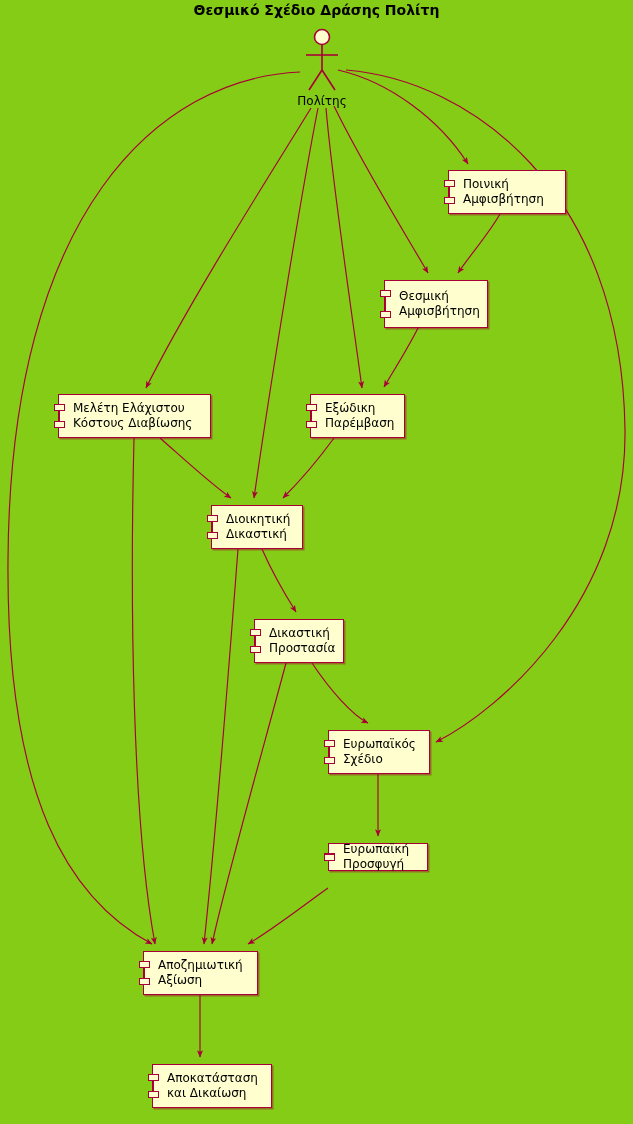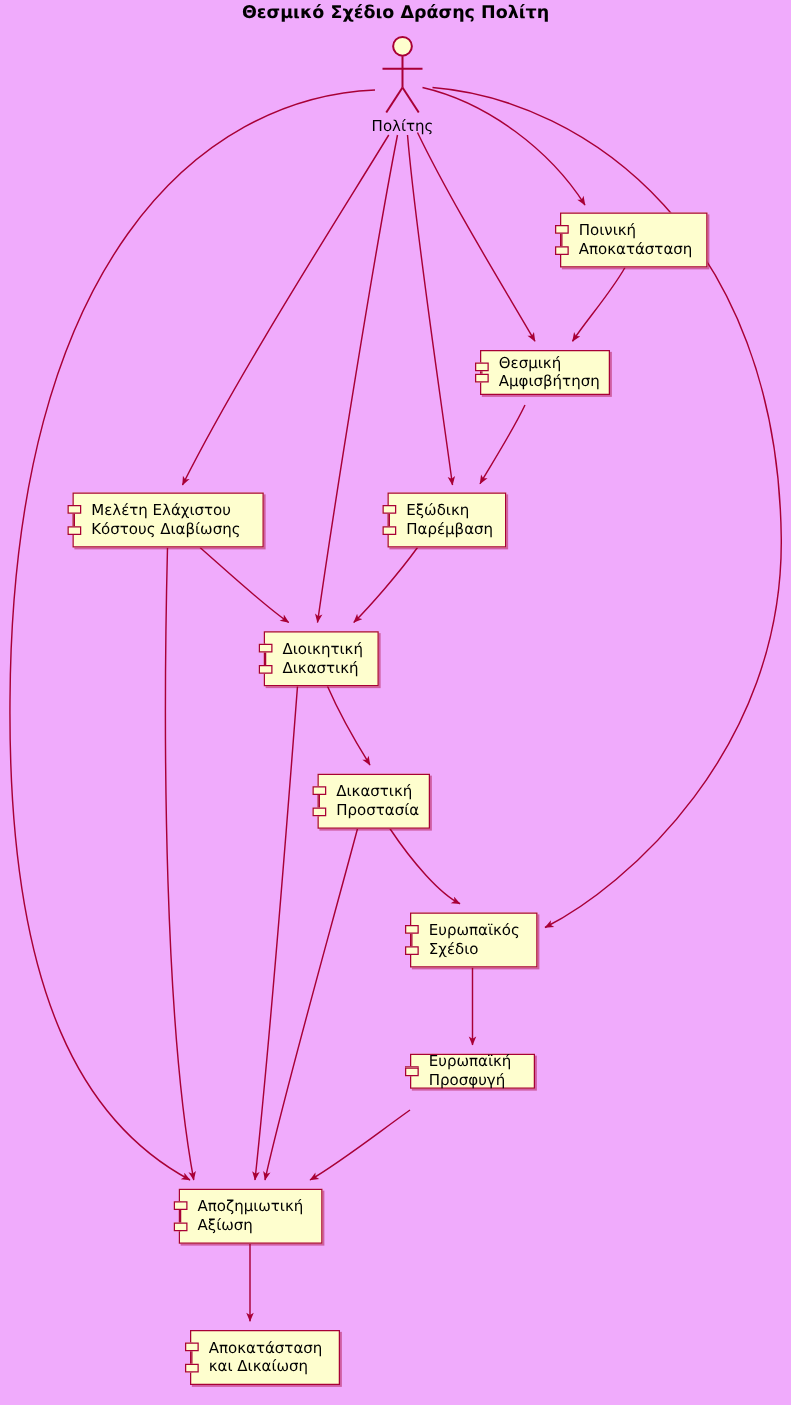--- a/index.html
+++ b/index.html
@@ -10,21 +10,21 @@
   body {
     width: 633px;
     height: 1124px;
     font-family: "DejaVu Sans", "Liberation Sans", sans-serif;
     overflow: hidden;
   }
   #diagram-root {
     position: relative;
     width: 633px;
     height: 1124px;
-    background: #f0abfc;
+    background: #84cc16;
   }
   #edge-layer {
     position: absolute;
     left: 0;
     top: 0;
     width: 633px;
     height: 1124px;
   }
   .diagram-title {
     position: absolute;
@@ -152,24 +152,24 @@
       <line x1="30" y1="46" x2="43" y2="66" stroke="#A80036" stroke-width="1.6"></line>
     </svg>
     <div class="actor-label" style="left:0px; top:70px; width:60px; text-align:center;">Πολίτης</div>
   </div>
 
   <div class="component-node" style="left:448px; top:170px; width:118px; height:44px;">
     <div class="comp-spine"></div>
     <div class="comp-tab top"></div>
     <div class="comp-tab bottom"></div>
     <div class="component-label">Ποινική
-Αποκατάσταση</div>
-  </div>
-
-  <div class="component-node" style="left:384px; top:280px; width:104px; height:36px;">
+Αμφισβήτηση</div>
+  </div>
+
+  <div class="component-node" style="left:384px; top:280px; width:104px; height:48px;">
     <div class="comp-spine"></div>
     <div class="comp-tab top"></div>
     <div class="comp-tab bottom"></div>
     <div class="component-label">Θεσμική
 Αμφισβήτηση</div>
   </div>
 
   <div class="component-node" style="left:58px; top:394px; width:153px; height:44px;">
     <div class="comp-spine"></div>
     <div class="comp-tab top"></div>

